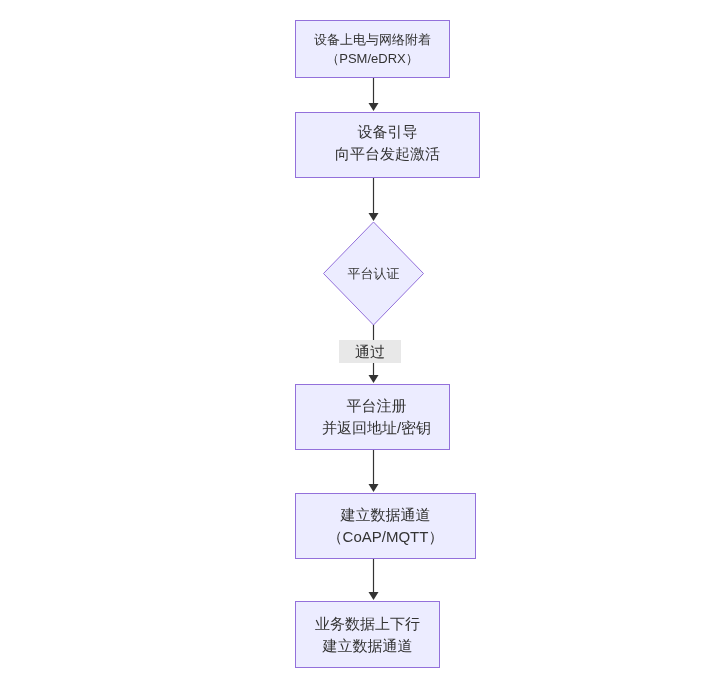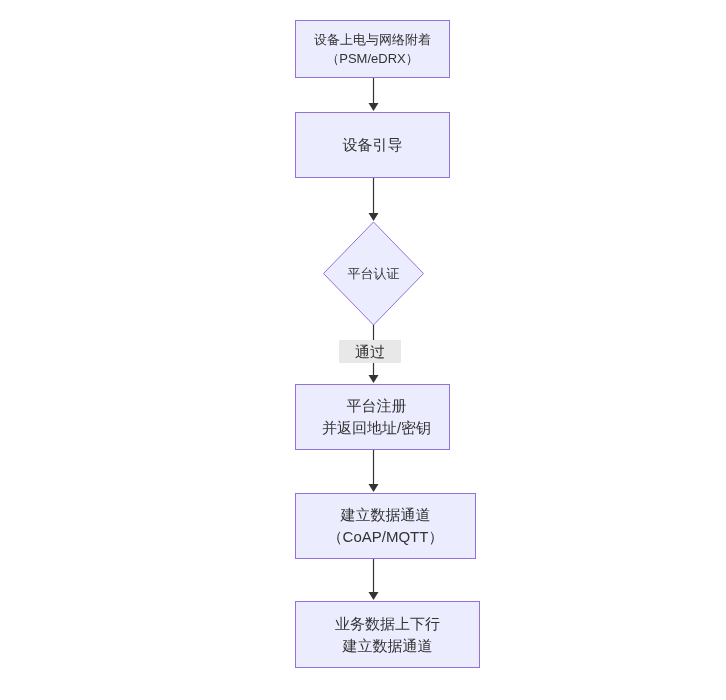--- a/index.html
+++ b/index.html
@@ -48,24 +48,24 @@
     text-align: center;
     font-size: 15px;
     line-height: 22px;
   }
   .node span { display: block; white-space: nowrap; }
   .node.small-font {
     font-size: 13px;
     line-height: 19px;
   }
   .node-n1 { left: 295px; top: 20px;  width: 155px; height: 58px; text-align: right; }
-  .node-n2 { left: 295px; top: 112px; width: 155px; height: 66px; }
+  .node-n2 { left: 295px; top: 112px; width: 185px; height: 66px; font-family: Liberation Mono, monospace; }
   .node-n3 { left: 295px; top: 384px; width: 155px; height: 66px; padding-left: 8px; }
   .node-n4 { left: 295px; top: 493px; width: 181px; height: 66px; }
-  .node-n5 { left: 295px; top: 601px; width: 185px; height: 67px; }
+  .node-n5 { left: 295px; top: 601px; width: 145px; height: 67px; }
   .diamond-label {
     position: absolute;
     left: 323px;
     top: 222px;
     width: 101px;
     height: 103px;
     display: flex;
     align-items: center;
     justify-content: center;
     color: var(--text, #333333);
@@ -110,20 +110,21 @@
     <polygon class="arrow-head" points="368.5,592 378.5,592 373.5,600"></polygon>
   </svg>
 
   <div class="node node-n1 small-font">
     <span>设备上电与网络附着</span>
     <span>（PSM/eDRX）</span>
   </div>
 
   <div class="node node-n2">
     <span>设备引导</span>
+    <span>向平台发起激活</span>
   </div>
 
   <div class="diamond-label">平台认证</div>
 
   <div class="edge-label">通过</div>
 
   <div class="node node-n3">
     <span>平台注册</span>
     <span>并返回地址/密钥</span>
   </div>

